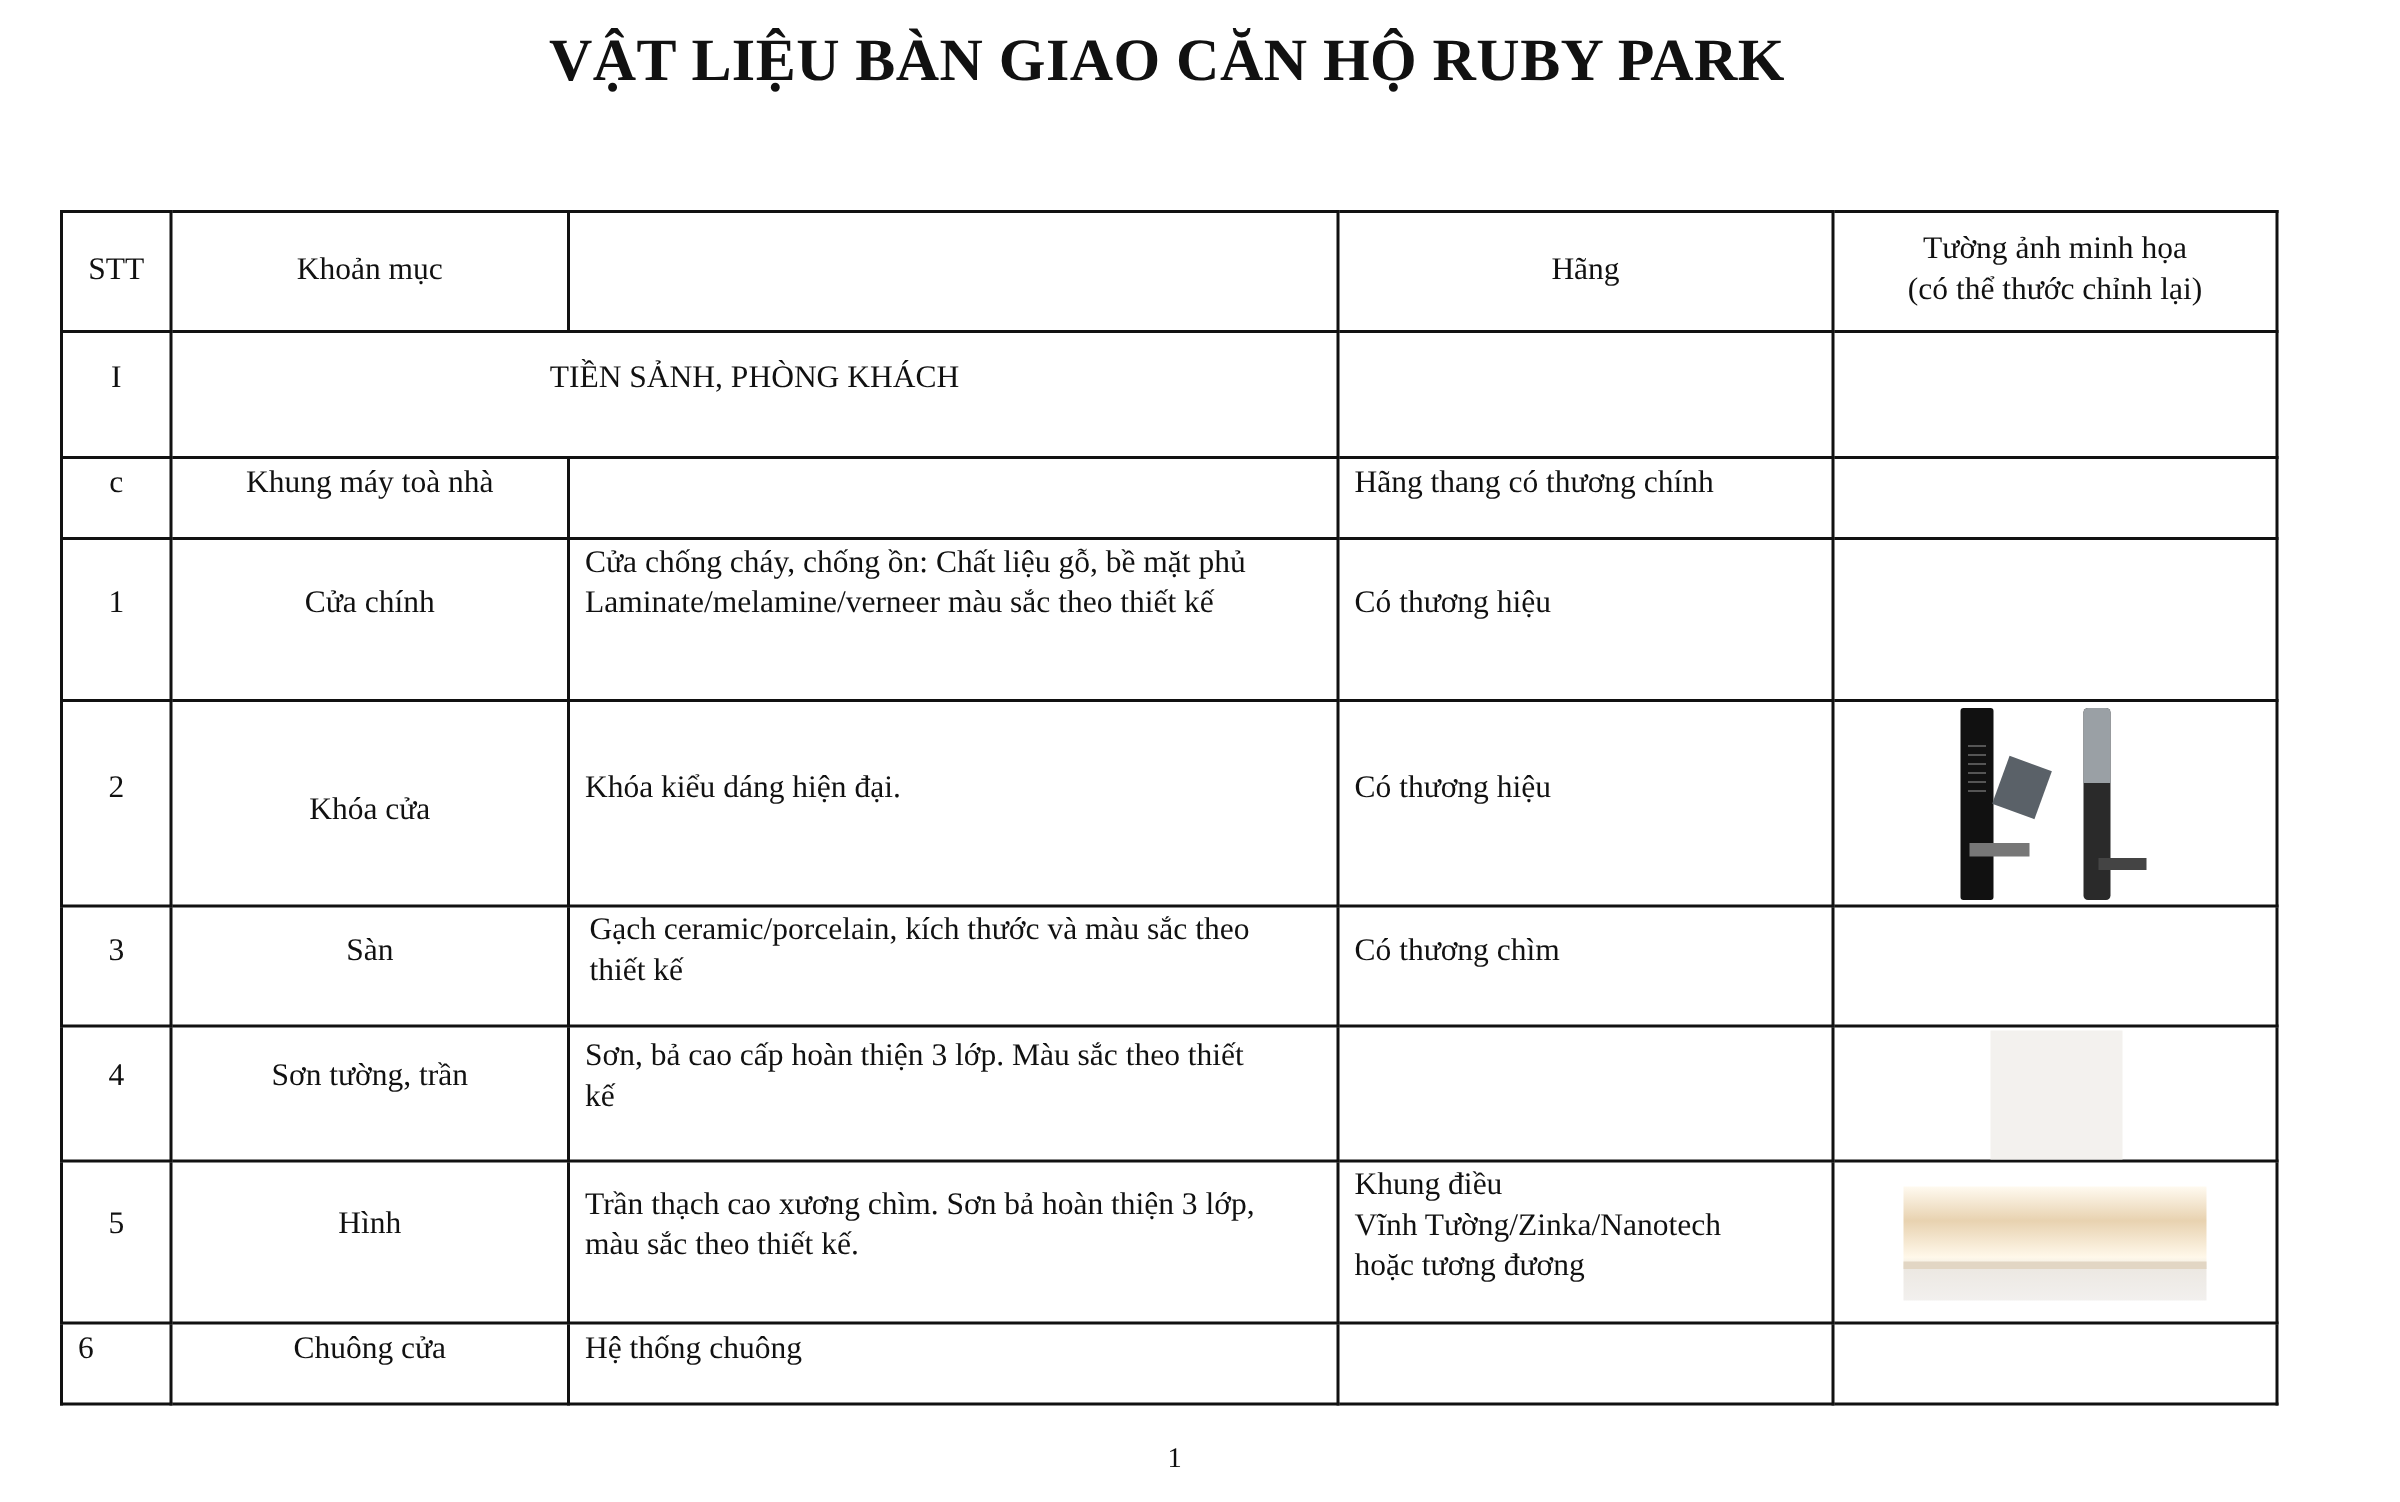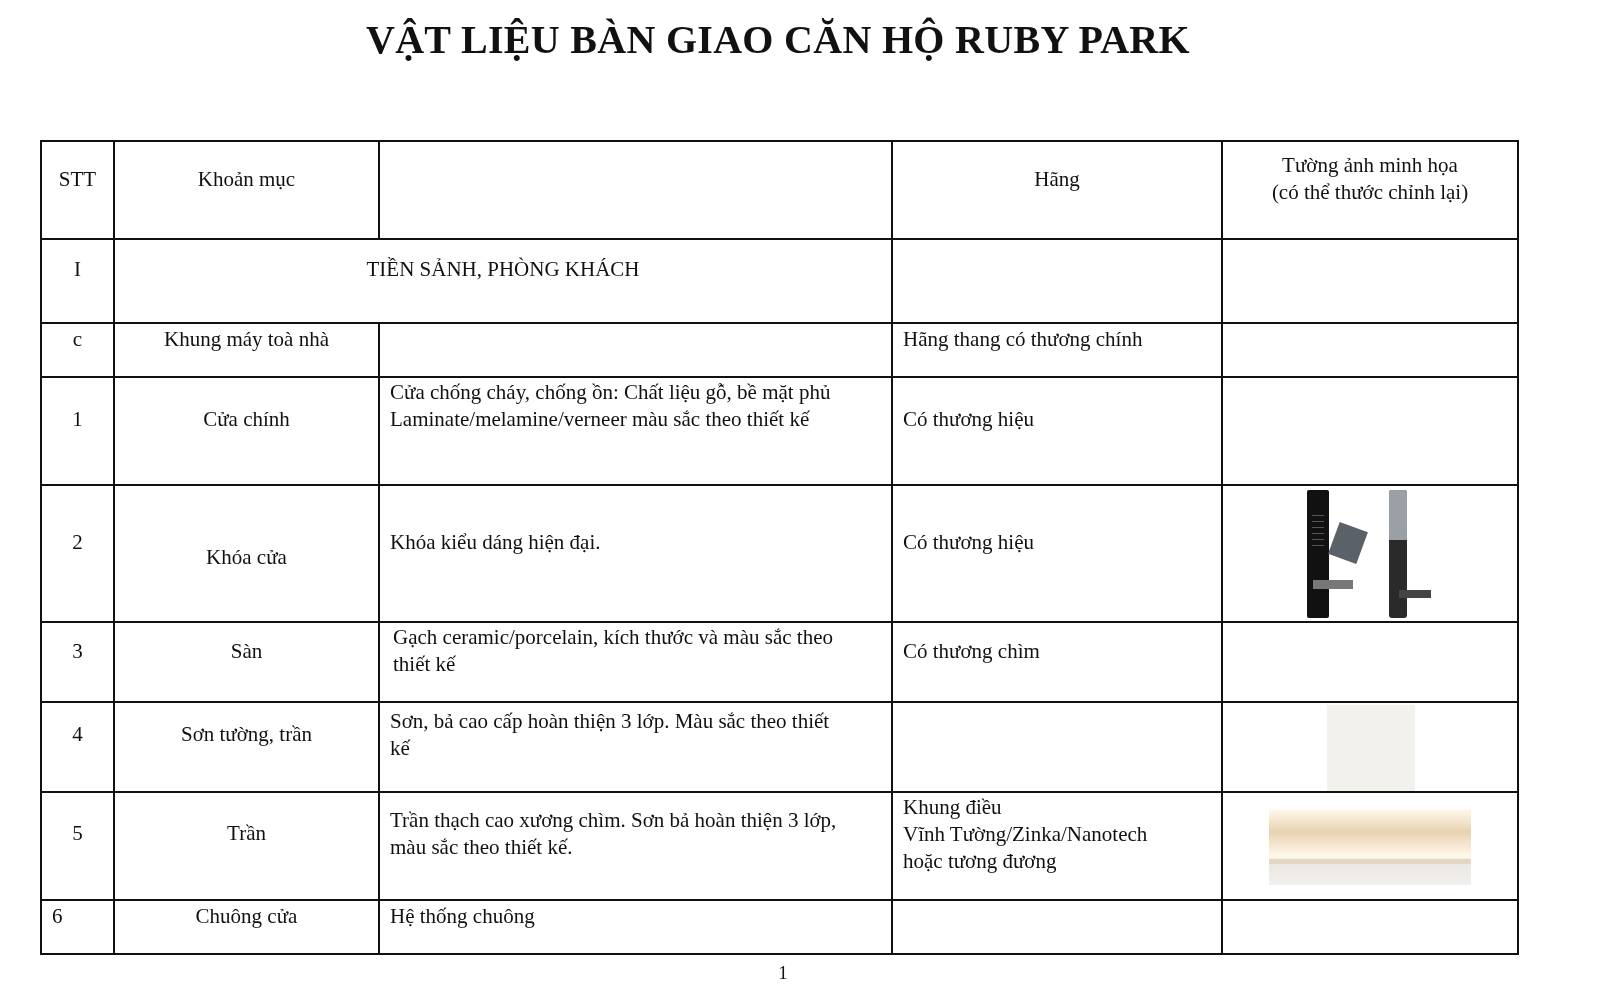--- a/index.html
+++ b/index.html
@@ -41,21 +41,21 @@
 <table class="grid">
   <colgroup>
     <col style="width:73px">
       <col style="width:265px">
       <col style="width:513px">
       <col style="width:330px">
       <col style="width:296px">
   </colgroup>
 
   <tbody>
-      <tr style="height:98px">
+      <tr style="height:80px">
     <td class="c" style="padding-top:24px">STT</td>
     <td class="c" style="padding-top:24px">Khoản mục</td>
     <td></td>
     <td class="c" style="padding-top:24px">Hãng</td>
     <td class="c" style="padding-top:10px">
       <div>Tường ảnh minh họa</div>
       <div>(có thể thước chỉnh lại)</div>
     </td>
   </tr>
 
@@ -115,21 +115,21 @@
     <td class="c" style="padding-top:18px">Sơn tường, trần</td>
     <td style="padding:5px 40px 0 10px">Sơn, bả cao cấp hoàn thiện 3 lớp. Màu sắc theo thiết kế</td>
     <td></td>
     <td class="img-cell">
       <div class="paint-swatch"></div>
     </td>
   </tr>
 
   <tr style="height:108px">
     <td class="c" style="padding-top:27px">5</td>
-    <td class="c" style="padding-top:27px">Trần</td>
+    <td class="c" style="padding-top:27px">Hình</td>
     <td style="padding:14px 30px 0 10px">Trần thạch cao xương chìm. Sơn bả hoàn thiện 3 lớp, màu sắc theo thiết kế.</td>
     <td style="padding:1px 10px 0">
       <div>Khung điều</div>
       <div>Vĩnh Tường/Zinka/Nanotech</div>
       <div>hoặc tương đương</div>
     </td>
     <td class="img-cell">
       <div class="ceiling">
             <div class="trim"></div>
           </div>

